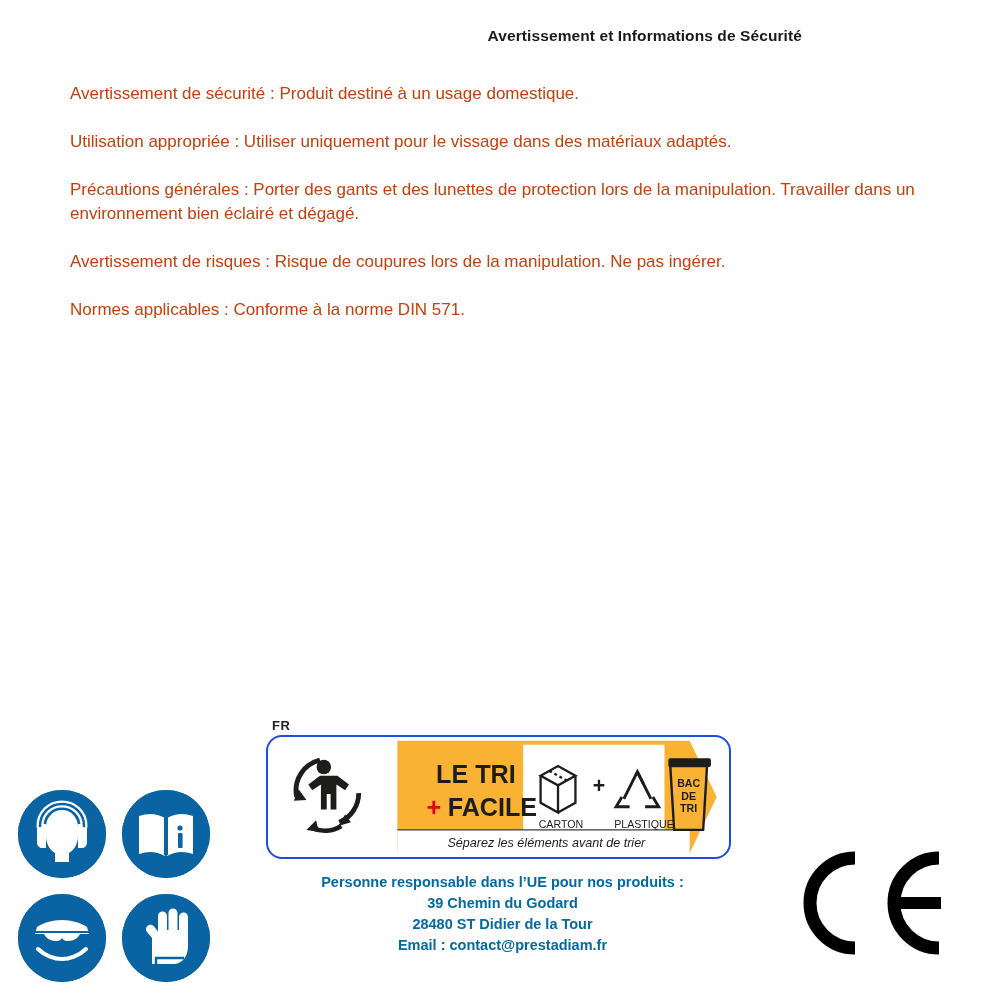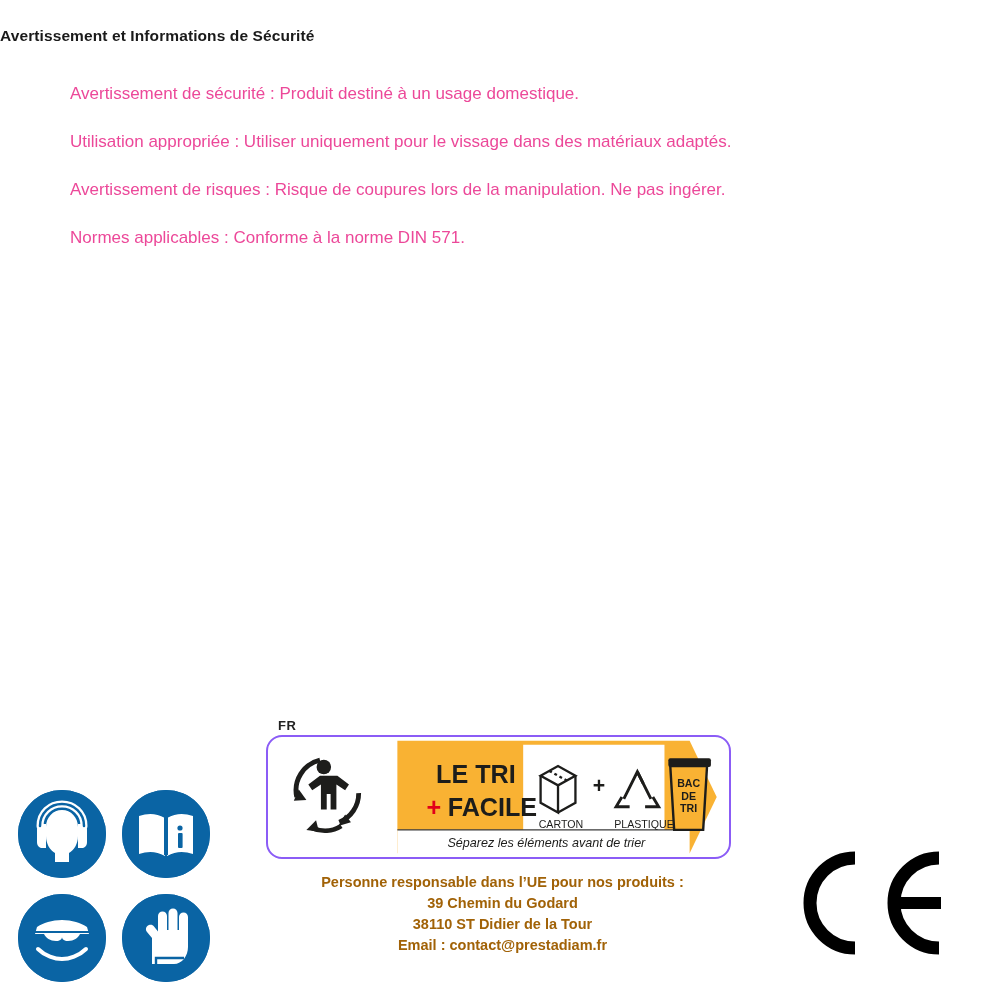--- a/index.html
+++ b/index.html
@@ -15,38 +15,38 @@
     color: #1a1a1a;
     overflow: hidden;
   }
 
   
   .doc-title {
     position: absolute;
     top: 27px;
     left: 0;
     width: 802px;
-    text-align: left;
+    text-align: right;
     font-size: 15.5px;
     font-weight: bold;
     letter-spacing: 0.1px;
   }
 
   
   .body-block {
     position: absolute;
     top: 82px;
     left: 70px;
     width: 862px;
   }
   .para {
     font-size: 17px;
     line-height: 24px;
     margin: 0 0 24px 0;
-    color: #ec4899;
+    color: #c2410c;
   }
 
   
   .picto-grid {
     position: absolute;
     left: 18px;
     top: 790px;
     width: 204px;
     height: 200px;
   }
@@ -67,51 +67,51 @@
   
   .triman {
     position: absolute;
     left: 266px;
     top: 718px;
     width: 465px;
     height: 141px;
   }
   .triman .fr-label {
     position: absolute;
-    left: 12px;
+    left: 6px;
     top: 0px;
     font-size: 13px;
     font-weight: bold;
     color: #222;
     letter-spacing: 0.5px;
   }
   .triman-box {
     position: absolute;
     left: 0;
     top: 17px;
     width: 465px;
     height: 124px;
-    border: 2px solid #8b5cf6;
+    border: 2px solid #1d4ed8;
     border-radius: 16px;
     background: #ffffff;
     box-sizing: border-box;
     overflow: hidden;
   }
 
   
   .responsible {
     position: absolute;
     left: 0;
     top: 872px;
     width: 1005px;
     text-align: center;
     font-size: 14.5px;
     font-weight: bold;
     line-height: 21px;
-    color: #a16207;
+    color: #0369a1;
   }
   .responsible .line { display: block; }
 
   
   .ce-mark {
     position: absolute;
     left: 795px;
     top: 848px;
     width: 150px;
     height: 110px;
@@ -119,20 +119,21 @@
   .ce-mark svg { display: block; }
 </style>
 </head>
 <body>
 
 <div class="doc-title">Avertissement et Informations de Sécurité</div>
 
 <div class="body-block">
   <p class="para">Avertissement de sécurité : Produit destiné à un usage domestique.</p>
   <p class="para">Utilisation appropriée : Utiliser uniquement pour le vissage dans des matériaux adaptés.</p>
+  <p class="para">Précautions générales : Porter des gants et des lunettes de protection lors de la manipulation. Travailler dans un environnement bien éclairé et dégagé.</p>
   <p class="para">Avertissement de risques : Risque de coupures lors de la manipulation. Ne pas ingérer.</p>
   <p class="para">Normes applicables : Conforme à la norme DIN 571.</p>
 </div>
 
 <div class="picto-grid">
 
   <div class="picto p1">
     <svg viewBox="0 0 88 88" aria-hidden="true">
       <circle cx="44" cy="44" r="44" fill="#0a64a4"></circle>
 
@@ -231,21 +232,21 @@
       </g>
 
       <text x="282" y="114" text-anchor="middle" font-family="Liberation Sans, sans-serif" font-size="13" font-style="italic" fill="#1d1d1b">Séparez les éléments avant de trier</text>
     </svg>
   </div>
 </div>
 
 <div class="responsible">
   <span class="line"><span>Personne responsable dans l’</span><span>UE</span><span> pour nos produits :</span></span>
   <span class="line">39 Chemin du Godard</span>
-  <span class="line">38110 ST Didier de la Tour</span>
+  <span class="line">28480 ST Didier de la Tour</span>
   <span class="line"><span>Email : </span><span>contact@prestadiam.fr</span></span>
 </div>
 
 <div class="ce-mark">
   <svg viewBox="0 0 150 110" aria-hidden="true">
     <path d="M60 10 A45 45 0 1 0 60 100" fill="none" stroke="#000000" stroke-width="13"></path>
     <path d="M144 10 A45 45 0 1 0 144 100" fill="none" stroke="#000000" stroke-width="13"></path>
     <rect x="104" y="49" width="42" height="12" fill="#000000"></rect>
   </svg>
 </div>

